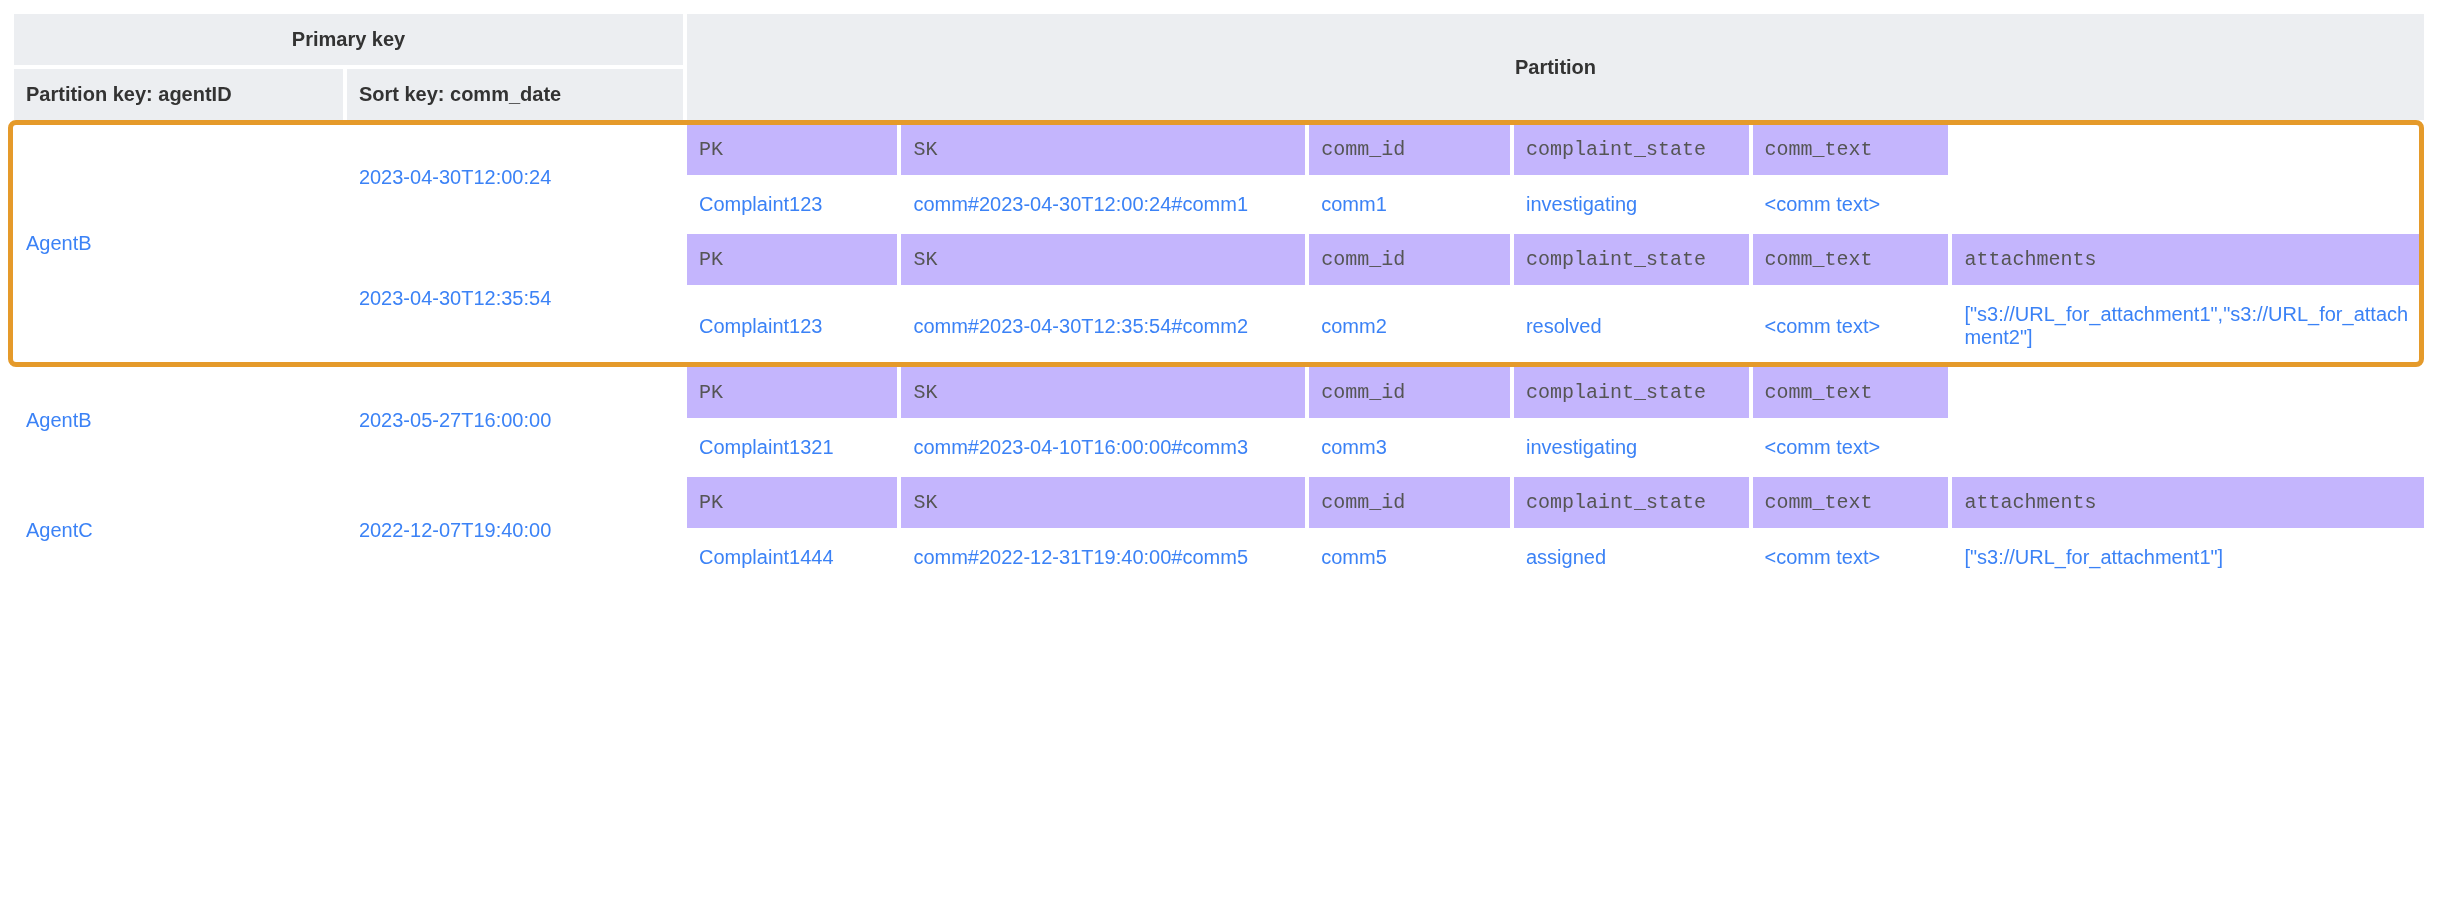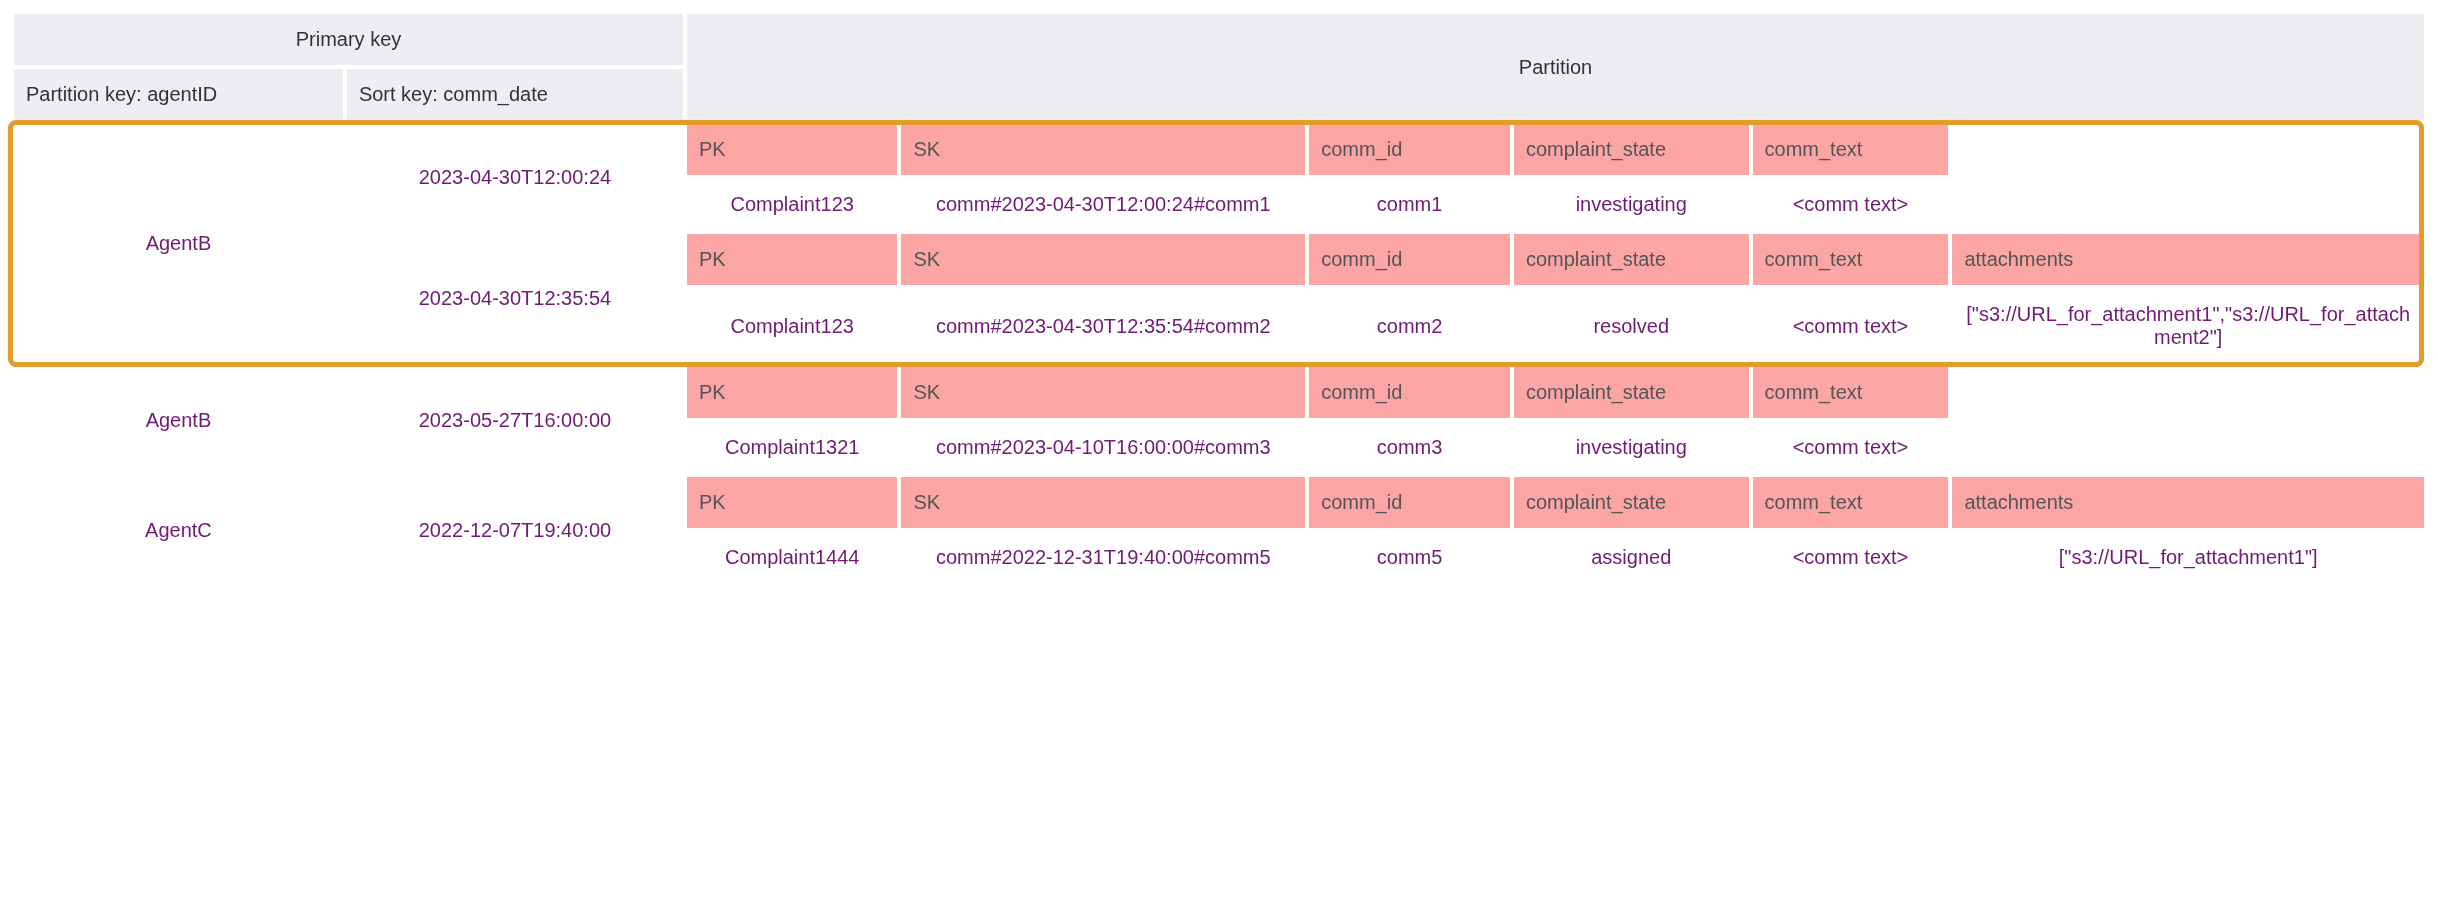--- a/index.html
+++ b/index.html
@@ -23,35 +23,35 @@
   th, td {
     padding: 14px 12px;
     text-align: left;
     vertical-align: middle;
     background: #fff;
     font-weight: 400;
     word-wrap: break-word;
   }
   th.hdr {
     background: #eceef1;
-    font-weight: 400;
+    font-weight: 700;
     color: #333;
     text-align: left;
     margin-top: 22px;
   }
   th.hdr.center { text-align: center; }
   td.subhdr {
-    background: #fca5a5;
+    background: #c4b5fd;
     color: #555;
     font-weight: 400;
+    font-family: Liberation Mono, monospace;
   }
   td.val {
     background: #fff;
-    color: #701a75;
-    text-align: center;
+    color: #3b82f6;
   }
   .col-pk   { width: 8.7%; }
   .col-sk   { width: 16.7%; }
   .col-cid  { width: 8.3%; }
   .col-cst  { width: 9.7%; }
   .col-ctxt { width: 8.1%; }
   .col-att  { width: 19.5%; }
 
   .col-part { width: 13.6%; }
   .col-sort   { width: 13.9%; }

